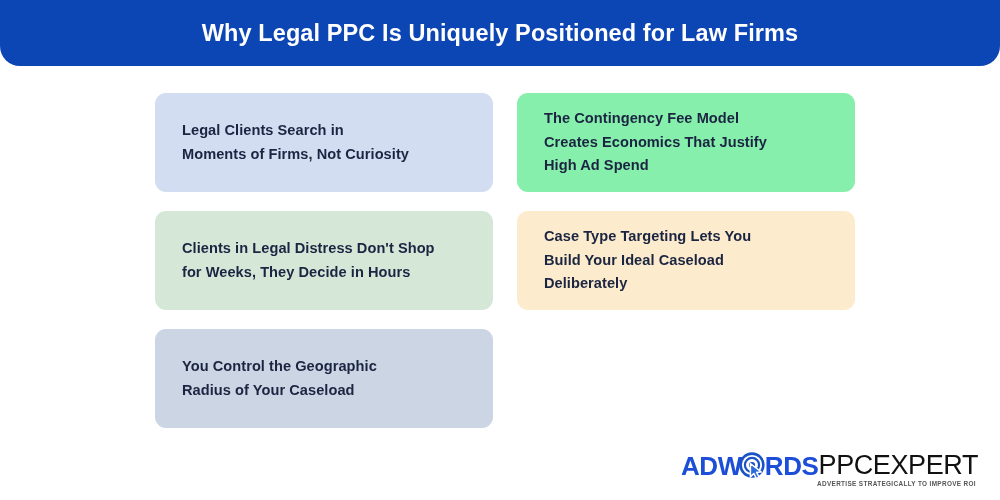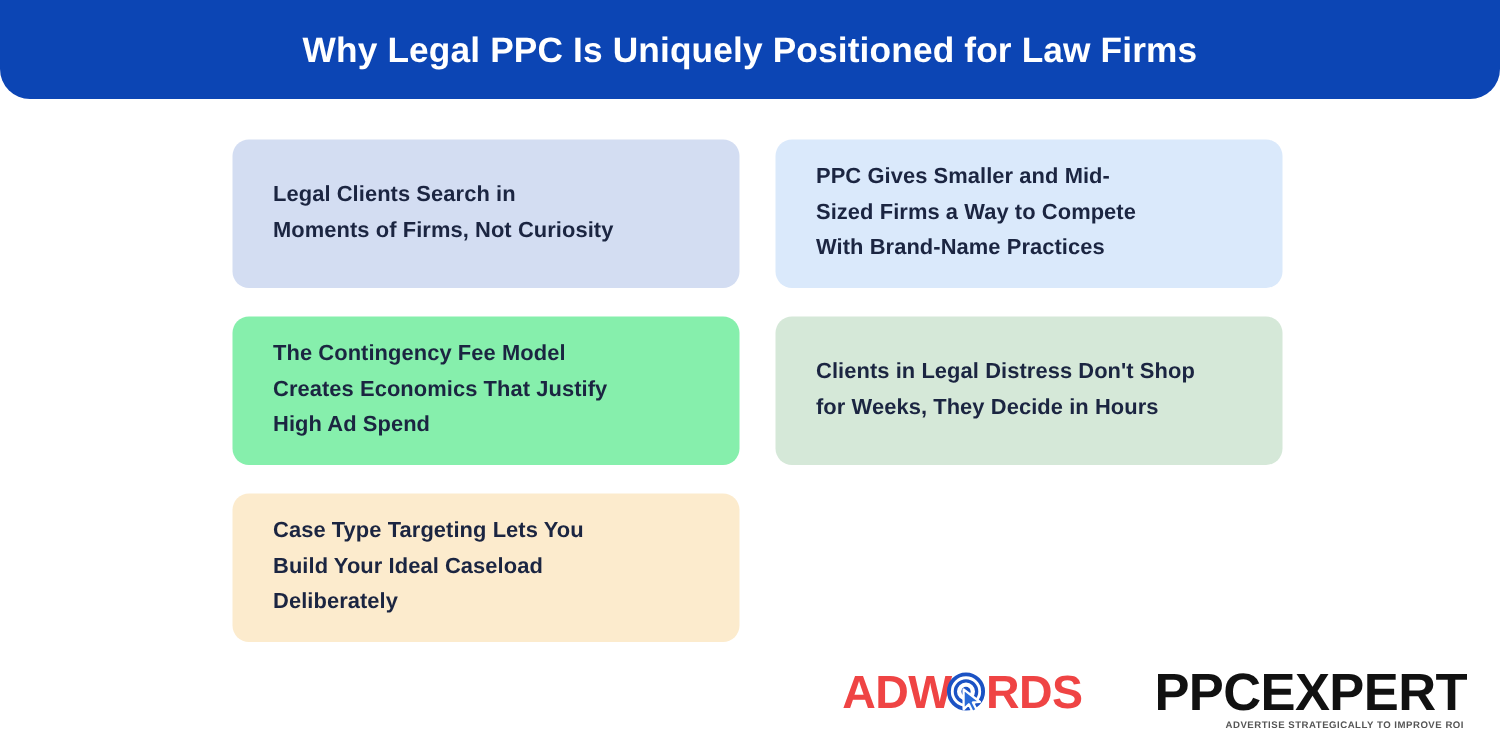--- a/index.html
+++ b/index.html
@@ -81,39 +81,38 @@
     flex-direction: column;
     align-items: flex-end;
   }
   .logo-wordmark {
     display: flex;
     align-items: center;
     line-height: 1;
   }
   .logo-ad,
   .logo-rds {
-    color: #ef4444;
-    font-size: 31px;
+    color: #1d4ed8;
+    font-size: 26px;
     font-weight: bold;
     letter-spacing: -0.4px;
   }
   .logo-target {
     position: relative;
     width: 27px;
     height: 27px;
     margin: 0 -1px 0 -3px;
     display: inline-block;
     vertical-align: middle;
   }
   .logo-tail {
     color: #111111;
-    font-size: 35px;
-    font-weight: bold;
+    font-size: 27px;
+    font-weight: normal;
     letter-spacing: -0.4px;
-    margin-left: 48px;
   }
   .logo-tagline {
     color: #555555;
     font-size: 6.4px;
     font-weight: bold;
     letter-spacing: 0.35px;
     margin-top: 1px;
     margin-right: 2px;
     white-space: nowrap;
   }
@@ -125,43 +124,42 @@
   <h1 class="header-title">Why Legal PPC Is Uniquely Positioned for Law Firms</h1>
 </div>
 
 <div class="cards-grid">
 
   <div class="card" style="background:#d3ddf2;">
     <div class="card-text">Legal Clients Search in
 Moments of Firms, Not Curiosity</div>
   </div>
 
-  <div class="card" style="background:#dae9fb;">
-    <div class="card-text">PPC Gives Smaller and Mid-
-Sized Firms a Way to Compete
-With Brand-Name Practices</div>
-  </div>
 
   <div class="card" style="background:#86efac;">
     <div class="card-text">The Contingency Fee Model
 Creates Economics That Justify
 High Ad Spend</div>
   </div>
 
   <div class="card" style="background:#d5e8d8;">
     <div class="card-text">Clients in Legal Distress Don't Shop
 for Weeks, They Decide in Hours</div>
   </div>
 
   <div class="card" style="background:#fcebcd;">
     <div class="card-text">Case Type Targeting Lets You
 Build Your Ideal Caseload
 Deliberately</div>
   </div>
 
+  <div class="card" style="background:#ccd5e4;">
+    <div class="card-text">You Control the Geographic
+Radius of Your Caseload</div>
+  </div>
 
 </div>
 
 <div class="logo">
   <div class="logo-wordmark">
     <span class="logo-ad">ADW</span>
     <span class="logo-target">
       <svg width="27" height="27" viewBox="0 0 27 27" xmlns="http://www.w3.org/2000/svg">
         <circle cx="13" cy="13" r="11.4" fill="none" stroke="#1b52c4" stroke-width="2.6"></circle>
         <circle cx="13" cy="13" r="7.1" fill="none" stroke="#1b52c4" stroke-width="2.2"></circle>

